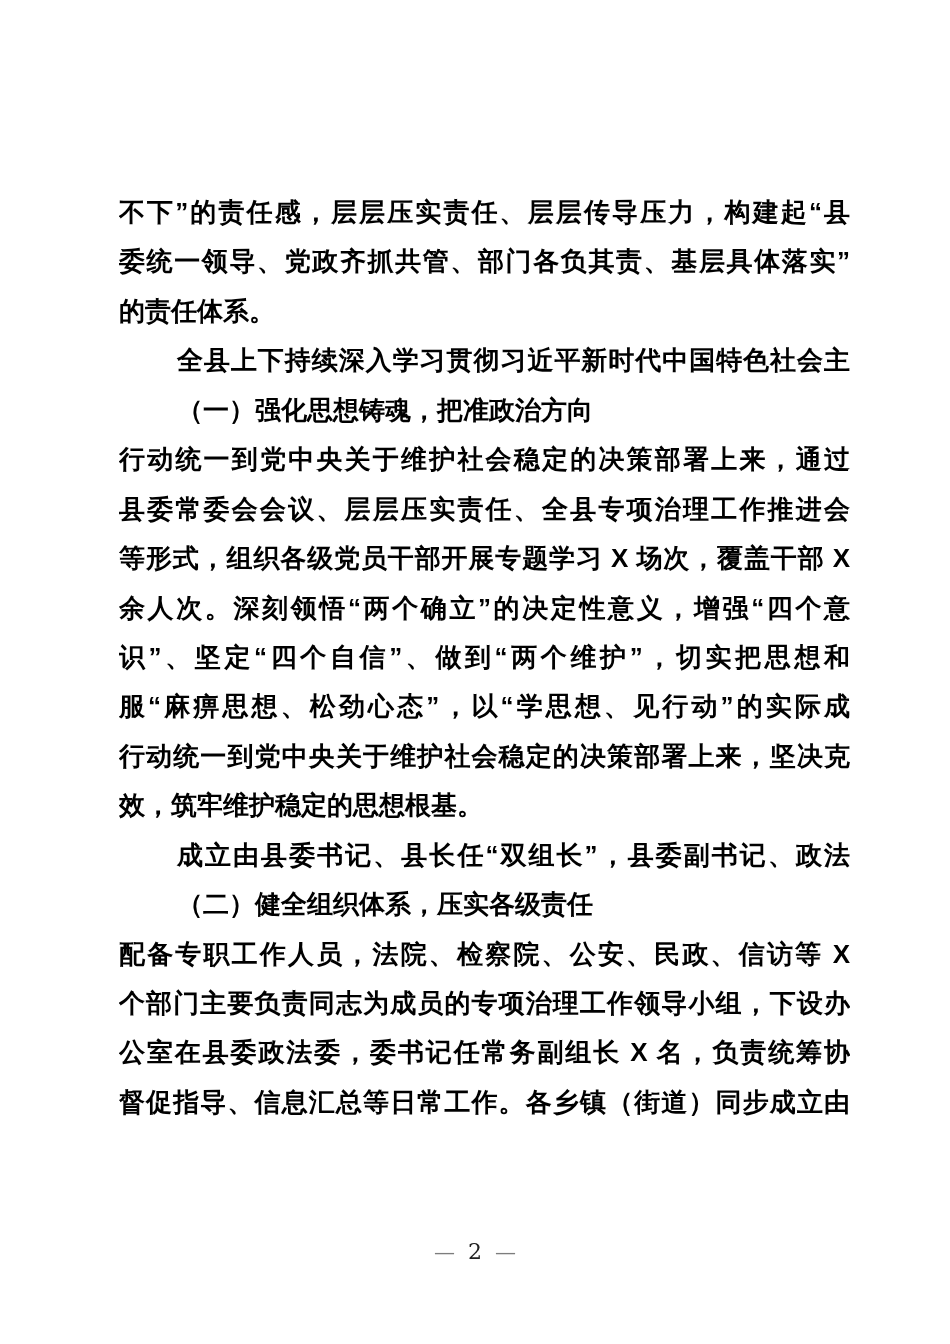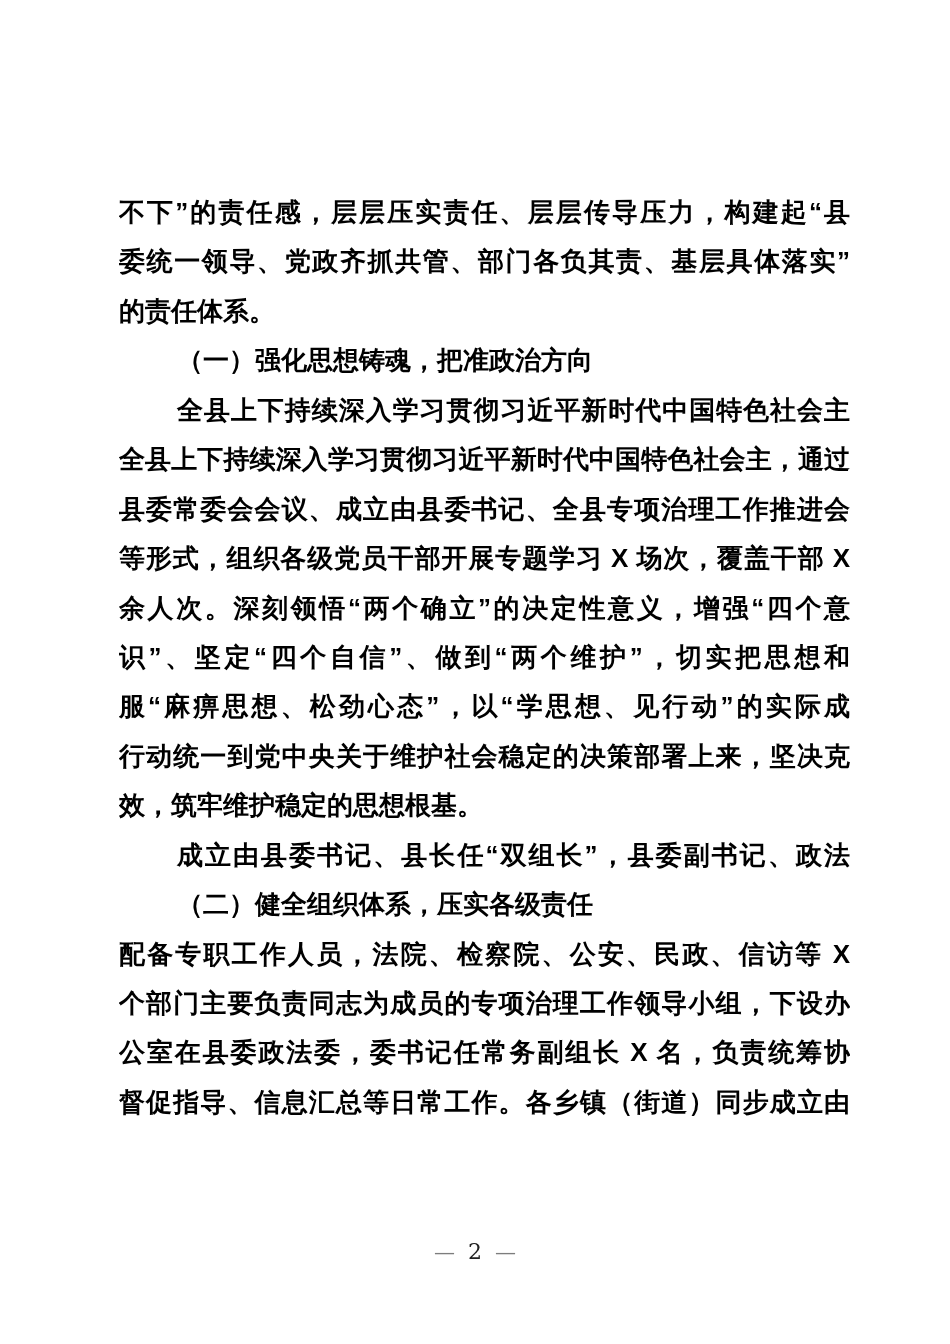--- a/index.html
+++ b/index.html
@@ -61,24 +61,24 @@
 </style>
 </head>
 <body>
 
 <div class="page">
 
   <div class="textblock">
     <div class="line">不下”的责任感，层层压实责任、层层传导压力，构建起“县</div>
     <div class="line">委统一领导、党政齐抓共管、部门各负其责、基层具体落实”</div>
     <div class="line last">的责任体系。</div>
+    <div class="line indent">全县上下持续深入学习贯彻习近平新时代中国特色社会主</div>
     <div class="line last indent">（一）强化思想铸魂，把准政治方向</div>
-    <div class="line indent">全县上下持续深入学习贯彻习近平新时代中国特色社会主</div>
-    <div class="line">全县上下持续深入学习贯彻习近平新时代中国特色社会主，通过</div>
-    <div class="line">县委常委会会议、成立由县委书记、全县专项治理工作推进会</div>
+    <div class="line">行动统一到党中央关于维护社会稳定的决策部署上来，通过</div>
+    <div class="line">县委常委会会议、层层压实责任、全县专项治理工作推进会</div>
     <div class="line">等形式，组织各级党员干部开展专题学习 X 场次，覆盖干部 X</div>
     <div class="line">余人次。深刻领悟“两个确立”的决定性意义，增强“四个意</div>
     <div class="line">识”、坚定“四个自信”、做到“两个维护”，切实把思想和</div>
     <div class="line">服“麻痹思想、松劲心态”，以“学思想、见行动”的实际成</div>
     <div class="line">行动统一到党中央关于维护社会稳定的决策部署上来，坚决克</div>
     <div class="line last">效，筑牢维护稳定的思想根基。</div>
     <div class="line indent">成立由县委书记、县长任“双组长”，县委副书记、政法</div>
     <div class="line last indent">（二）健全组织体系，压实各级责任</div>
     <div class="line">配备专职工作人员，法院、检察院、公安、民政、信访等 X</div>
     <div class="line">个部门主要负责同志为成员的专项治理工作领导小组，下设办</div>

